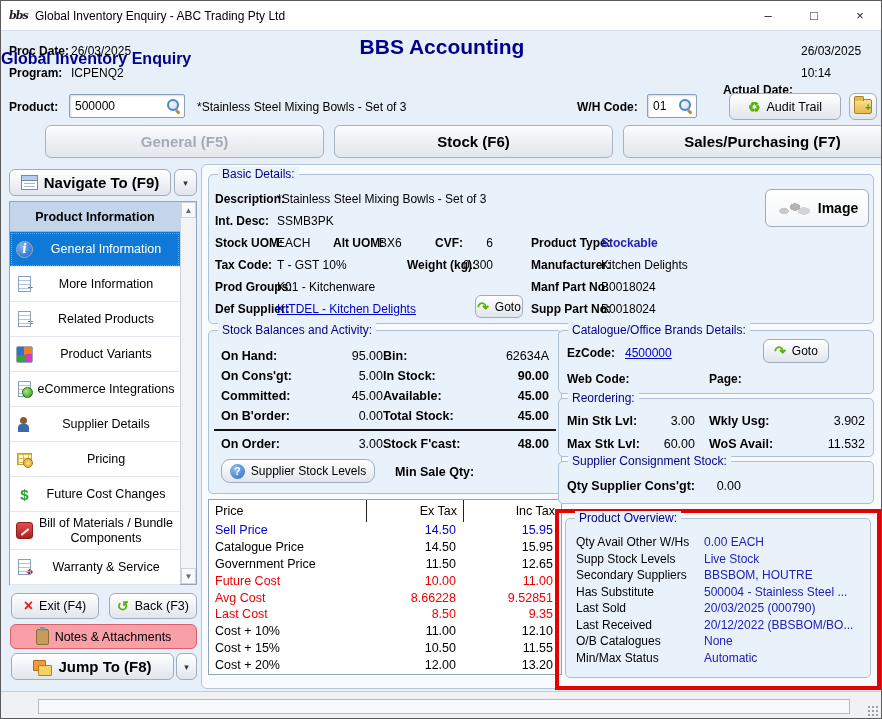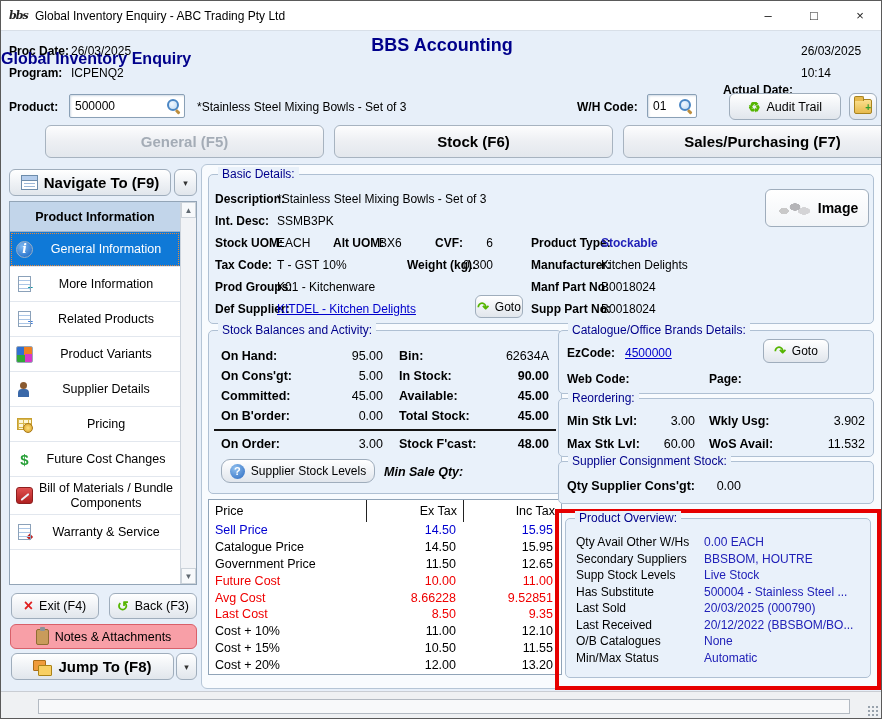--- a/index.html
+++ b/index.html
@@ -11,21 +11,21 @@
   .link{color:var(--c-link-blue);text-decoration:underline;cursor:pointer;}
 
   
   .titlebar{position:absolute;left:0;top:0;width:882px;height:30px;background:#fff;border-bottom:1px solid #d8dfe8;display:flex;align-items:center;}
   .app-logo{margin-left:8px;width:18px;font:italic bold 11px "DejaVu Serif",serif;letter-spacing:-1px;color:#222;}
   .win-title{margin-left:8px;font-size:12px;}
   .wbtn{position:absolute;top:0;width:46px;height:29px;display:flex;align-items:center;justify-content:center;font-size:13px;color:#222;background:transparent;border:none;}
   .wbtn.min{left:744px;}.wbtn.max{left:790px;}.wbtn.close{left:836px;}
 
   
-  .t1{position:absolute;left:0;top:34px;width:882px;text-align:center;font-size:18px;font-weight:bold;color:var(--c-title-navy);}
+  .t1{position:absolute;left:0;top:34px;width:882px;text-align:center;font-size:21px;font-weight:bold;color:var(--c-title-navy);}
   .t2{position:absolute;left:0;top:49px;width:786px;font-size:16px;font-weight:bold;color:var(--c-title-navy);}
   .hlab-r{text-align:right;width:86px;margin-top:39px;}
 
   
   .btn{position:absolute;display:flex;align-items:center;justify-content:center;gap:6px;background:linear-gradient(#ffffff,#eef1f5 55%,#e1e6ec);border:1px solid #9fadbc;border-radius:6px;font-family:inherit;font-size:12.5px;color:#000;padding:0 4px;cursor:pointer;}
   .field{position:absolute;background:#fff;border:1px solid #8aa0b6;border-radius:2px;display:flex;align-items:center;box-shadow:inset 1px 1px 2px rgba(120,150,180,.35);}
   .field .fv{flex:1;font-size:12px;padding-left:5px;}
 
   
   .ico-mag{position:relative;width:14px;height:14px;flex:0 0 14px;margin-right:3px;}
@@ -89,21 +89,21 @@
 
   
   .main{position:absolute;left:200px;top:163px;width:814px;height:525px;background:#f8fbfe;border:1px solid #b5c5d6;border-radius:6px;}
   .gbox{position:absolute;border:1px solid #afc0d3;border-radius:5px;background:#e9f1fa;}
   .gcap{position:absolute;top:-8px;left:9px;background:#e9f1fa;padding:0 4px;font-size:12px;line-height:15px;color:var(--c-title-navy);white-space:nowrap;}
 
   
   .sb-rows{position:absolute;left:2px;top:15px;right:2px;}
   .sb-row{display:grid;grid-template-columns:100px 62px 118px 1fr;height:20px;align-items:center;font-size:12.5px;padding:0 10px;}
   .sb-row .val{text-align:right;}
-  .sb-row .l2{padding-left:16px;}
+  .sb-row .l2{padding-left:0;}
   .sb-sep{height:2px;background:#141414;margin:3px 3px;}
 
   
   .ptable{position:absolute;background:#fff;border:1px solid #90a4b8;}
   .pt-head{display:grid;grid-template-columns:158px 97px 1fr;height:22px;align-items:stretch;font-size:12.5px;}
   .pt-head .ph{display:flex;align-items:center;padding:0 6px;border-right:1px solid #222;}
   .pt-head .ph:last-child{border-right:none;}
   .pt-head .ph.num{justify-content:flex-end;}
   .pr-row{display:grid;grid-template-columns:158px 97px 1fr;height:16.8px;align-items:center;font-size:12.5px;}
   .pr-row .pl{padding-left:6px;}
@@ -198,20 +198,24 @@
       </div>
       <div class="nav-item">
         <span class="ico ico-doc ico-doc-list">=</span>
         <span class="nav-label">Related Products</span>
       </div>
       <div class="nav-item">
         <span class="ico ico-variants"></span>
         <span class="nav-label">Product Variants</span>
       </div>
       <div class="nav-item">
+        <span class="ico ico-doc ico-ecom"></span>
+        <span class="nav-label">eCommerce Integrations</span>
+      </div>
+      <div class="nav-item">
         <span class="ico ico-people"></span>
         <span class="nav-label">Supplier Details</span>
       </div>
       <div class="nav-item">
         <span class="ico ico-pricing"></span>
         <span class="nav-label">Pricing</span>
       </div>
       <div class="nav-item">
         <span class="ico ico-dollar">$</span>
         <span class="nav-label">Future Cost Changes</span>
@@ -321,21 +325,21 @@
             <span class="b">On Order:</span>
             <span class="val">3.00</span>
             <span class="b l2">Stock F'cast:</span>
             <span class="val b">48.00</span>
           </div>
         </div>
       <button class="btn" style="left:12px;top:128px;width:154px;height:24px;border-radius:9px;">
         <span class="qglyph">?</span>
         <span style="font-size:12px;">Supplier Stock Levels</span>
       </button>
-      <span class="fld b" style="left:175px;top:133px;font-size:12.5px;font-style:italic;">Min Sale Qty:</span>
+      <span class="fld b" style="left:186px;top:133px;font-size:12.5px;">Min Sale Qty:</span>
       <span class="fld" style="left:290px;top:133px;"></span>
     </div>
 
     <div class="ptable" style="left:6px;top:334px;width:354px;height:176px;">
       <div class="pt-head">
           <span class="ph">Price</span>
           <span class="ph num">Ex Tax</span>
           <span class="ph num">Inc Tax</span>
         </div>
       <div>
@@ -427,26 +431,26 @@
 
     <div class="redbox">
       <div class="gbox" style="left:6px;top:5px;width:306px;height:160px;">
         <span class="gcap">Product Overview:</span>
         <div class="ov-rows">
             <div class="ov-row">
               <span class="ov-l">Qty Avail Other W/Hs</span>
               <span class="ov-v">0.00 EACH</span>
             </div>
             <div class="ov-row">
+              <span class="ov-l">Supp Stock Levels</span>
+              <span class="ov-v">Live Stock</span>
+            </div>
+            <div class="ov-row">
               <span class="ov-l">Secondary Suppliers</span>
               <span class="ov-v">BBSBOM, HOUTRE</span>
-            </div>
-            <div class="ov-row">
-              <span class="ov-l">Supp Stock Levels</span>
-              <span class="ov-v">Live Stock</span>
             </div>
             <div class="ov-row">
               <span class="ov-l">Has Substitute</span>
               <span class="ov-v">500004 - Stainless Steel ...</span>
             </div>
             <div class="ov-row">
               <span class="ov-l">Last Sold</span>
               <span class="ov-v">20/03/2025 (000790)</span>
             </div>
             <div class="ov-row">

